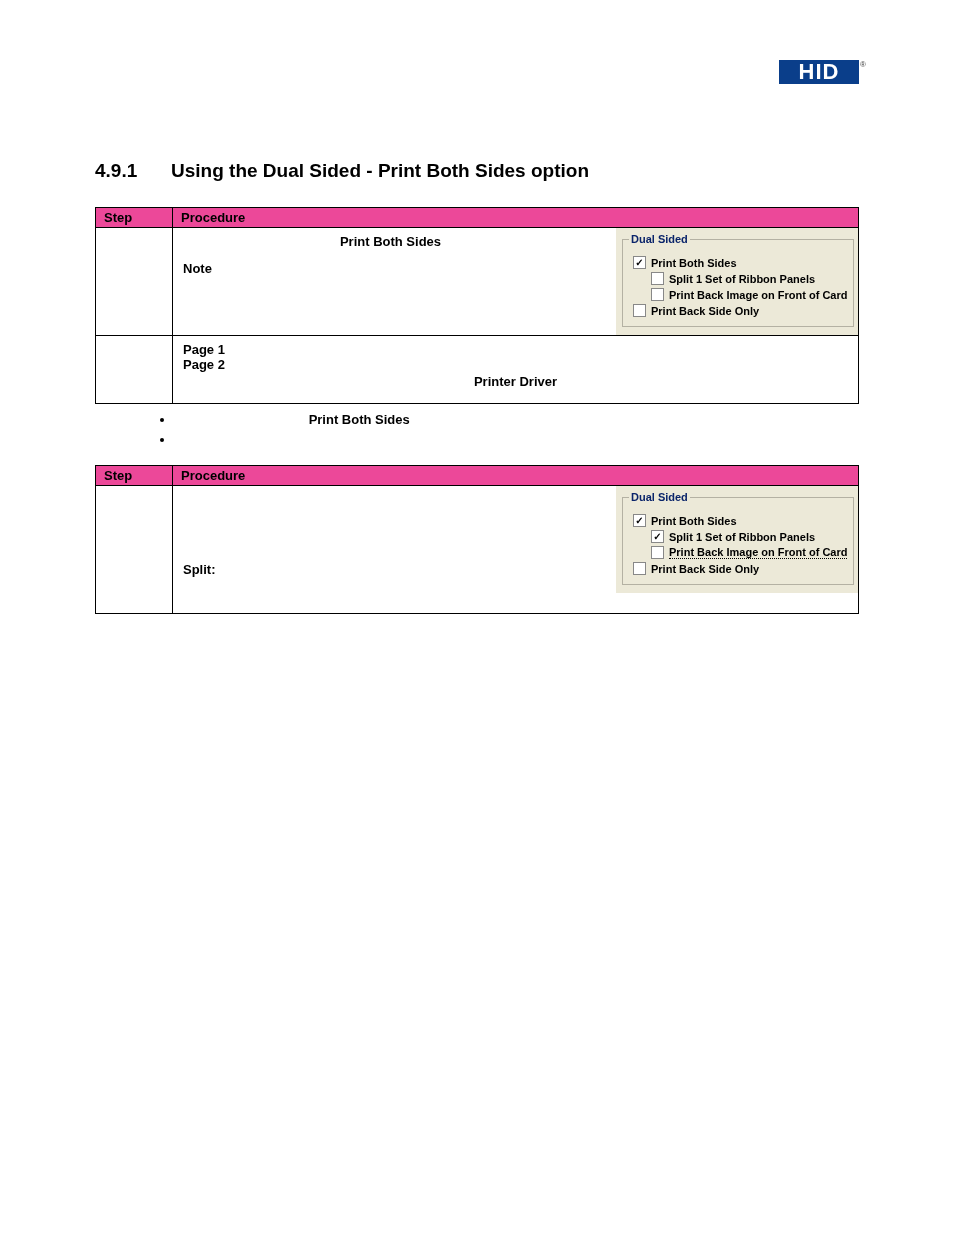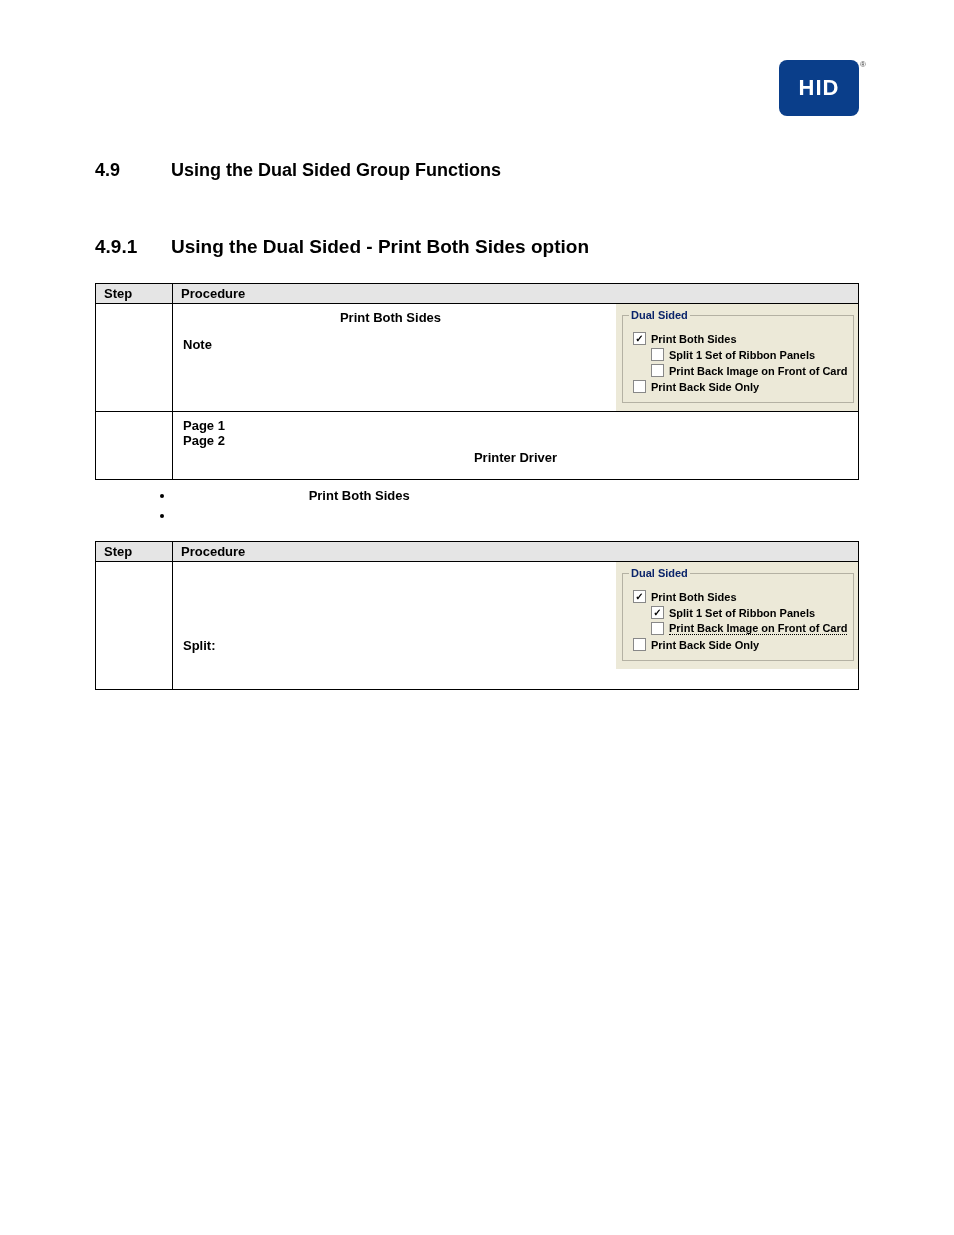--- a/index.html
+++ b/index.html
@@ -14,23 +14,23 @@
     height: 1235px;
     position: relative;
     box-sizing: border-box;
     padding: 60px 95px 40px 95px;
   }
   .logo {
     position: absolute;
     top: 60px;
     right: 95px;
     width: 80px;
-    height: 56px;
+    height: 24px;
     background: #0a3e8a;
-    border-radius: 8px;
+    border-radius: 0;
     display: flex;
     align-items: center;
     justify-content: center;
     color: #fff;
     font-weight: 900;
     font-size: 22px;
     letter-spacing: 1px;
     font-family: Arial, sans-serif;
   }
   .tm {
@@ -69,21 +69,21 @@
     border-collapse: collapse;
     width: 100%;
     font-size: 13px;
   }
   table.proc th, table.proc td {
     border: 1px solid #000;
     vertical-align: top;
     text-align: left;
   }
   table.proc th {
-    background: #e5e5e5;
+    background: #ec4899;
     font-weight: bold;
     padding: 2px 8px;
   }
   table.proc td.step {
     width: 60px;
     padding: 4px 8px;
   }
   table.proc td.procedure {
     padding: 6px 10px;
   }
@@ -156,24 +156,20 @@
 </head>
 <body>
 
 <div class="page">
 
   <div class="logo">HID</div>
   <div class="tm">®</div>
 
   <div class="content">
 
-    <h2 class="section">
-      <span class="num">4.9</span>
-      <span>Using the Dual Sided Group Functions</span>
-    </h2>
 
     <h3 class="subsection">
       <span class="num">4.9.1</span>
       <span>Using the Dual Sided - Print Both Sides option</span>
     </h3>
 
     <table class="proc">
       <tbody>
           <tr>
         <th>Step</th>

